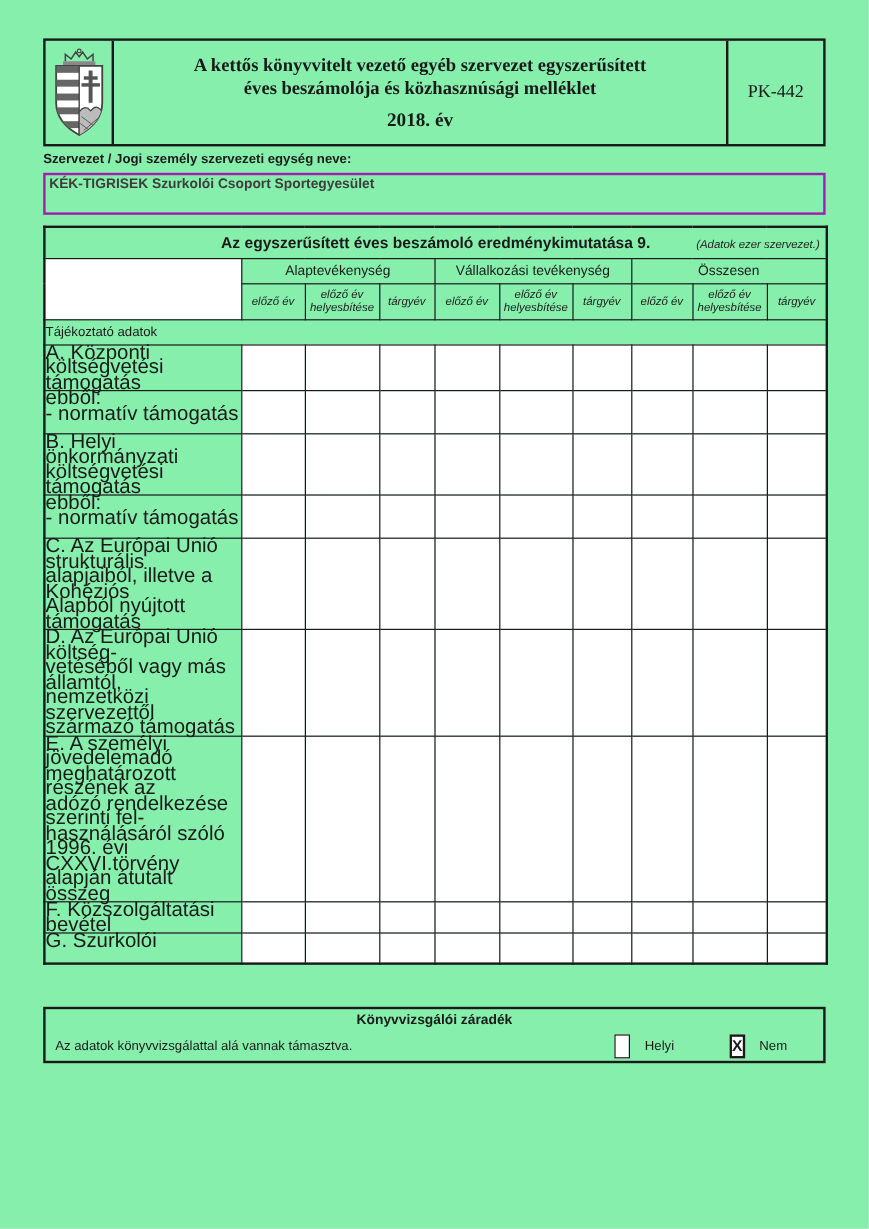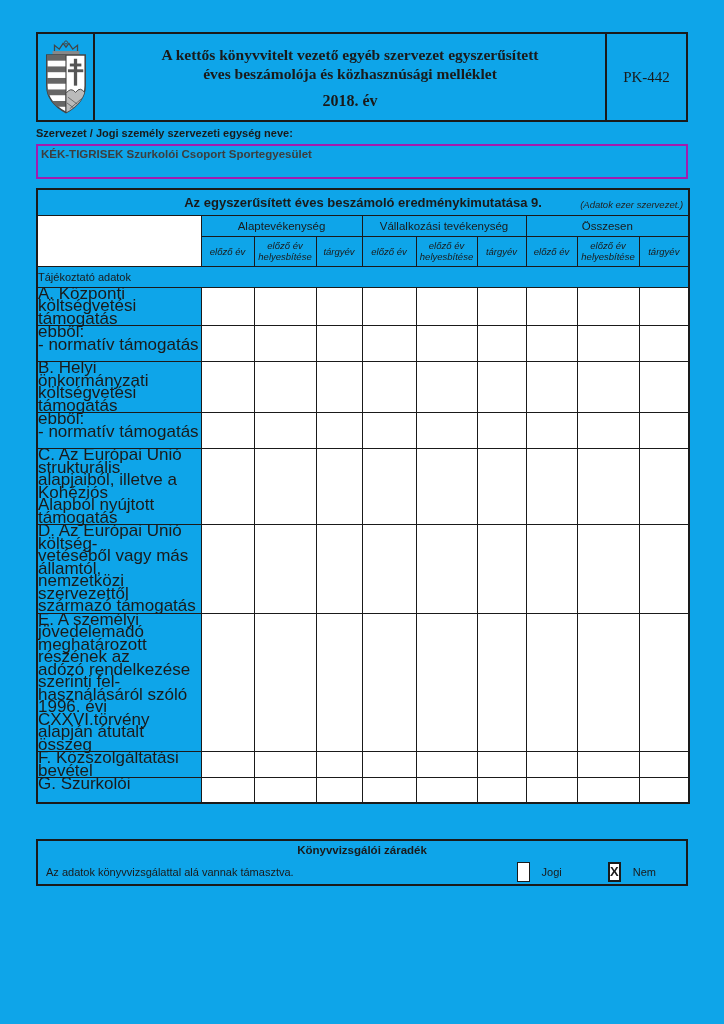--- a/index.html
+++ b/index.html
@@ -1,18 +1,18 @@
 <!DOCTYPE html>
 <html lang="hu"><head>
 <meta charset="utf-8">
 <title>PK-442</title>
 <style>
   html,body { margin:0; padding:0; background:#e8e8e8; }
   .page {
-    width:724px; height:1024px; margin:0 auto; background:#0ea5e9;
+    width:724px; height:1024px; margin:0 auto; background:#86efac;
     box-sizing:border-box; padding:32px 36px;
     font-family:"Liberation Sans", sans-serif; color:#1a1a1a;
     position:relative; overflow:hidden;
   }
 
   
   .header-box { display:flex; height:90px; border:2px solid #1a1a1a; box-sizing:border-box; margin-bottom:5px; }
   .emblem-cell { width:57px; border-right:2px solid #1a1a1a; display:flex; align-items:center; justify-content:center; box-sizing:border-box; }
   .title-cell { flex:1; border-right:2px solid #1a1a1a; display:flex; flex-direction:column; align-items:center; justify-content:center; gap:9px; box-sizing:border-box; padding:2px 8px; }
   .form-title { font-family:"Liberation Serif", serif; font-weight:bold; font-size:15.5px; line-height:19px; text-align:center; white-space:pre-line; }
@@ -270,21 +270,21 @@
       </tbody>
   </table>
 
   <div class="audit-box">
     <div class="audit-title">Könyvvizsgálói záradék</div>
     <div class="audit-row">
       <span class="audit-statement">Az adatok könyvvizsgálattal alá vannak támasztva.</span>
       <span class="opts">
         <span class="opt">
           <span class="chk"></span>
-          <span class="opt-label">Jogi</span>
+          <span class="opt-label">Helyi</span>
         </span>
         <span class="opt">
           <span class="chk checked">X</span>
           <span class="opt-label">Nem</span>
         </span>
       </span>
     </div>
   </div>
 
 

